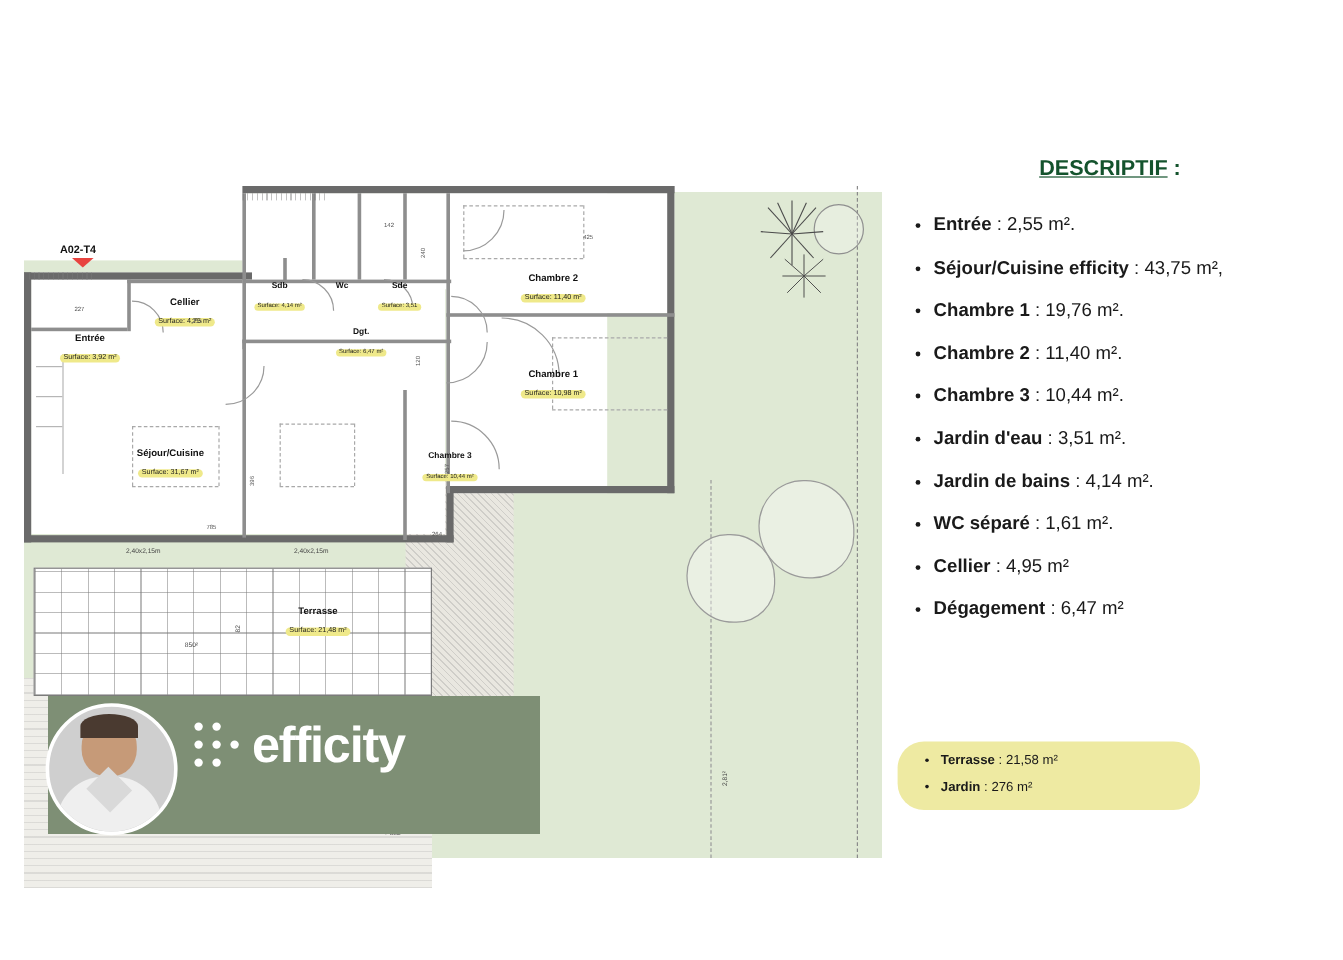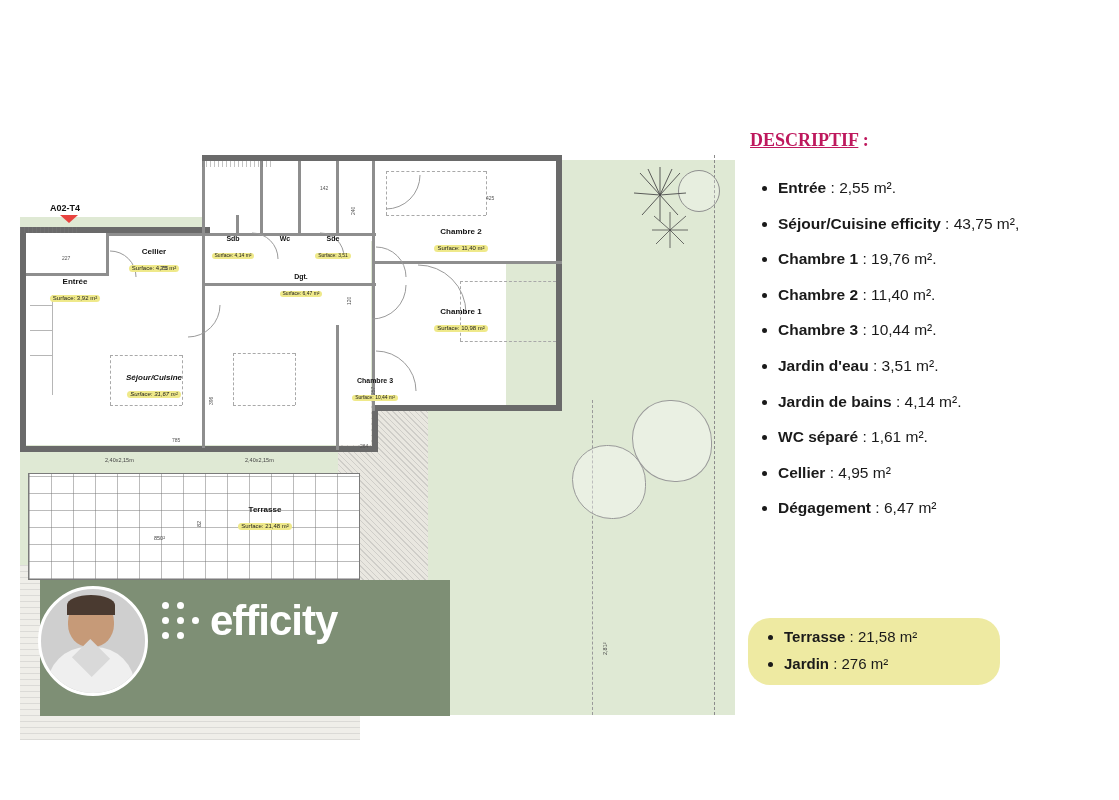--- a/index.html
+++ b/index.html
@@ -223,21 +223,21 @@
     border: 1px solid #9a9a9a;
     background: rgba(255,255,255,0.35);
   }
 
   
   #banner {
     position: absolute;
     left: 40px;
     top: 580px;
     width: 410px;
-    height: 136px;
+    height: 115px;
     background: #7e8f75;
     display: flex;
     align-items: center;
   }
   #banner .portrait {
     position: absolute;
     left: -2px;
     top: 6px;
     width: 104px;
     height: 104px;
@@ -322,26 +322,25 @@
   }
 
   
   #descriptif {
     position: absolute;
     left: 750px;
     top: 130px;
     width: 350px;
   }
   #descriptif .desc-title {
-    text-align: left;
+    text-align: center;
     font-size: 18px;
     font-weight: bold;
-    color: #be185d;
+    color: #14532d;
     margin: 0 0 28px 0;
-    font-family: Liberation Serif, serif;
   }
   #descriptif .desc-title u { text-decoration: underline; }
   #descriptif ul {
     list-style: disc;
     margin: 0;
     padding-left: 28px;
   }
   #descriptif li {
     font-size: 15.5px;
     color: #1a1a1a;
@@ -358,21 +357,21 @@
     padding: 10px 10px 12px 10px;
     background: #eeeaa2;
     border-radius: 22px;
   }
   #highlight-box ul {
     list-style: disc;
     margin: 0;
     padding-left: 26px;
   }
   #highlight-box li {
-    font-size: 15px;
+    font-size: 11px;
     color: #1a1a1a;
     margin-bottom: 9px;
     line-height: 1.2;
   }
   #highlight-box li:last-child { margin-bottom: 0; }
 </style>
 </head>
 <body>
 
 <div id="page">
@@ -486,21 +485,21 @@
       <div class="room-label" style="left:398px; top:72px; width:86px;">
         <span class="rl-name">Chambre 2</span>
         <span class="rl-surface">Surface: 11,40 m²</span>
       </div>
 
       <div class="room-label" style="left:398px; top:152px; width:86px;">
         <span class="rl-name">Chambre 1</span>
         <span class="rl-surface">Surface: 10,98 m²</span>
       </div>
 
-      <div class="room-label" style="left:84px; top:218px; width:100px;font-style:italic;">
+      <div class="room-label" style="left:72px; top:218px; width:100px;">
         <span class="rl-name">Séjour/Cuisine</span>
         <span class="rl-surface">Surface: 31,67 m²</span>
       </div>
 
       <div class="room-label small" style="left:320px; top:222px; width:70px;">
         <span class="rl-name">Chambre 3</span>
         <span class="rl-surface">Surface: 10,44 m²</span>
       </div>
 
       <div class="tiny-text" style="left:300px; top:30px;">142</div>

